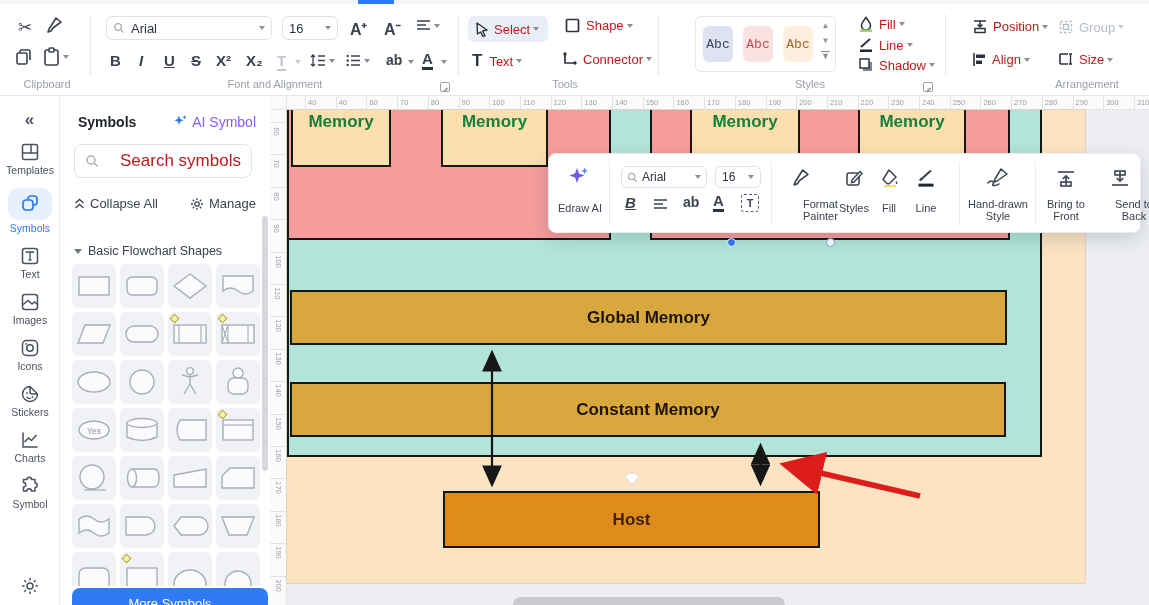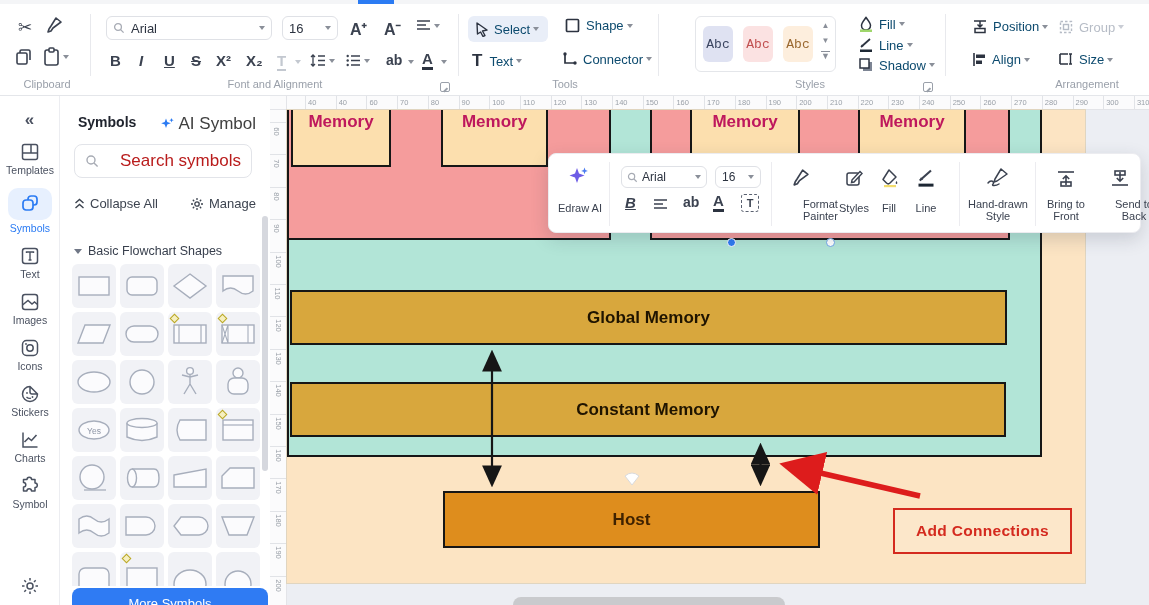--- a/index.html
+++ b/index.html
@@ -14,34 +14,34 @@
   
   #ribbon { left:0; top:4px; width:1149px; height:92px; background:#ffffff; border-bottom:1px solid #e4e6ea; }
   .vsep { width:1px; background:#e8e9ed; top:10px; height:62px; }
   .grp-label { top:74px; font-size:11px; color:#9aa0aa; text-align:center; }
   .expand-ic { width:10px; height:10px; border:1px solid #9aa0aa; border-radius:2px; top:78px; }
   .expand-ic::after { content:""; position:absolute; right:1px; bottom:1px; width:5px; height:1.5px; background:#9aa0aa; transform:rotate(-45deg); }
   .ic-btn { display:flex; align-items:center; justify-content:center; color:#3b4250; }
   .caret { width:0; height:0; border-left:3.5px solid transparent; border-right:3.5px solid transparent; border-top:4px solid #8a8f99; display:inline-block; margin-left:3px; }
   .glyph { font-size:15px; font-weight:600; color:#3b4250; }
   .combo { border:1px solid #dfe1e6; border-radius:6px; background:#fff; display:flex; align-items:center; font-size:13px; color:#2c3340; }
-  .lbl13 { font-size:13px; color:#0c4a6e; }
+  .lbl13 { font-size:13px; color:#b91c1c; }
 
   
   #appbar { left:0; top:96px; width:60px; height:509px; background:#ffffff; border-right:1px solid #ecedf1; }
   .appbar-item { width:60px; text-align:center; cursor:pointer; }
   .appbar-item .ic { display:block; margin:0 auto; }
   .appbar-item .lb { font-size:10.5px; color:#4a5160; display:block; margin-top:2px; }
   .appbar-item.active .lb { color:#2b7bf3; }
   .appbar-pill { background:#e7f0fe; border-radius:10px; width:44px; height:32px; margin:0 auto; display:flex; align-items:center; justify-content:center; }
 
   
   #panel { left:60px; top:96px; width:210px; height:509px; background:#ffffff; }
   #panel-title { left:18px; top:18px; font-size:14px; font-weight:700; color:#20242e; }
-  #ai-symbol { right:14px; top:18px; font-size:17px; color:#404040; display:flex; align-items:center; gap:4px; cursor:pointer; }
+  #ai-symbol { right:14px; top:18px; font-size:14px; color:#8b5cf6; display:flex; align-items:flex-start; gap:4px; cursor:pointer; }
   #searchbox { left:14px; top:48px; width:178px; height:34px; border:1px solid #e2e4e9; border-radius:8px; display:flex; align-items:center; padding-left:10px; gap:7px; background:#fff; }
   #searchbox .ph { font-size:17px; color:#b91c1c;margin-left:14px; }
   #collapse-all { left:14px; top:100px; font-size:13px; color:#3d4450; display:flex; align-items:center; gap:5px; cursor:pointer; }
   #manage { right:14px; top:100px; font-size:13px; color:#3d4450; display:flex; align-items:center; gap:5px; cursor:pointer; }
   #section-row { left:14px; top:148px; font-size:12.5px; color:#39404e; display:flex; align-items:center; gap:6px; cursor:pointer; }
   .tri-down { width:0; height:0; border-left:4px solid transparent; border-right:4px solid transparent; border-top:5px solid #707786; }
   #shape-grid { left:12px; top:168px; width:196px; height:322px; display:grid; grid-template-columns:repeat(4,44px); grid-auto-rows:44px; gap:4px; overflow:hidden; }
   .cell { background:#f1f2f6; border-radius:6px; position:relative; display:flex; align-items:center; justify-content:center; cursor:pointer; }
   .badge { position:absolute; left:3px; top:3px; width:7px; height:7px; background:#f6f0c0; border:1px solid #b9a728; transform:rotate(45deg); }
   #more-btn { left:12px; top:492px; width:196px; height:30px; background:#2f7bf3; border-radius:8px; color:#fff; font-size:13px; display:flex; align-items:center; justify-content:flex-start; justify-content:center; }
@@ -53,21 +53,21 @@
   #ruler-top { left:17px; top:0; width:862px; height:14px; background:#fbfbfc; border-bottom:1px solid #e3e4e8; overflow:hidden; }
   #ruler-left { left:0; top:14px; width:17px; height:495px; background:#fbfbfc; border-right:1px solid #e3e4e8; overflow:hidden; }
   .tick-t { position:absolute; top:0; font-size:7.5px; color:#9aa0a8; border-left:1px solid #e1e3e7; padding-left:2px; height:14px; line-height:14px; }
   .tick-l { position:absolute; left:0; width:17px; height:14px; font-size:7.5px; color:#9aa0a8; border-top:1px solid #e1e3e7; }
   .tick-l span { display:inline-block; transform:rotate(90deg) translate(4px,-2px); }
 
   
   #page { left:287px; top:110px; width:798px; height:473px; background:#fce4c3; box-shadow:0 0 0 1px #e0d5c0; }
   #grid-container { position:absolute; left:0; top:0; width:755px; height:347px; background:#b2e5d7; border:2px solid #161616; border-top:none; }
   .pink-block { position:absolute; top:0; height:130px; background:#f59c9c; border:2px solid #161616; border-top:none; }
-  .mem-box { position:absolute; top:0; height:57px; background:#fcdfae; border:2px solid #161616; border-top:none; text-align:center; font-size:17px; font-weight:700; color:#be185d; padding-top:2px; }
+  .mem-box { position:absolute; top:0; height:57px; background:#fcdfae; border:2px solid #161616; border-top:none; text-align:center; font-size:17px; font-weight:700; color:#15803d; padding-top:2px; }
   .gold-bar { position:absolute; background:#d8a73d; border:2px solid #161616; display:flex; align-items:center; justify-content:center; font-size:17px; font-weight:600; color:#1f1400; }
   #host-box { position:absolute; background:#de8d1d; border:2px solid #161616; display:flex; align-items:center; justify-content:center; font-size:17px; font-weight:700; color:#3f2200; }
   #add-conn { position:absolute; left:606px; top:398px; width:179px; height:46px; border:2px solid #d42a1e; display:flex; align-items:center; justify-content:center; font-size:15.5px; font-weight:700; color:#d42a1e; letter-spacing:.3px; background:rgba(255,255,255,0.12); }
   .handle { position:absolute; width:9px; height:9px; border-radius:50%; }
   #handle-solid { left:440px; top:128px; background:#2f7bf3; border:1.5px solid #ffffff; }
   #handle-hollow { left:539px; top:128px; background:#ffffff; border:1.5px solid #6fa6e8; }
 
   
   #floatbar { left:548px; top:153px; width:593px; height:80px; background:#ffffff; border:1px solid #ececf0; border-radius:8px; box-shadow:0 6px 18px rgba(40,50,70,.18); }
   .fb-div { position:absolute; top:8px; width:1px; height:64px; background:#ececf0; }
@@ -594,21 +594,20 @@
       <marker id="rd-end" markerWidth="8" markerHeight="8" refX="6" refY="4" orient="auto">
           <path d="M0,0 L8,4 L0,8 Z" fill="#dd1c1c"></path>
         </marker>
     </defs>
     <line x1="205" y1="244" x2="205" y2="373" stroke="#161616" stroke-width="2.2" marker-start="url(#bk-start)" marker-end="url(#bk-end)"></line>
     <line x1="473.5" y1="337" x2="473.5" y2="372" stroke="#161616" stroke-width="2.2" marker-start="url(#bk-start)" marker-end="url(#bk-end)"></line>
     <line x1="633" y1="386" x2="503" y2="356" stroke="#dd1c1c" stroke-width="5.5" marker-end="url(#rd-end)"></line>
     <path d="M338 366 q7 -6 14 0 l-7 9 z" fill="#ffffff" stroke="#d9dadd" stroke-width="1"></path>
   </svg>
 
-  <div id="add-conn">Add Connections</div>
   <div id="handle-solid" class="handle"></div>
   <div id="handle-hollow" class="handle"></div>
 </div>
 
 <div id="floatbar" class="abs">
   <div class="fb-ic" style="left:14px;top:12px;width:32px;height:22px;">
     <svg width="22" height="22" viewBox="0 0 22 22">
         <path d="M9 2 L11 7.5 L16.5 9.5 L11 11.5 L9 17 L7 11.5 L1.5 9.5 L7 7.5 Z" fill="#6d5ce6"></path>
         <path d="M16.5 1.5 L17.4 4 L19.9 4.9 L17.4 5.8 L16.5 8.3 L15.6 5.8 L13.1 4.9 L15.6 4 Z" fill="#4a7bf0"></path>
       </svg>

